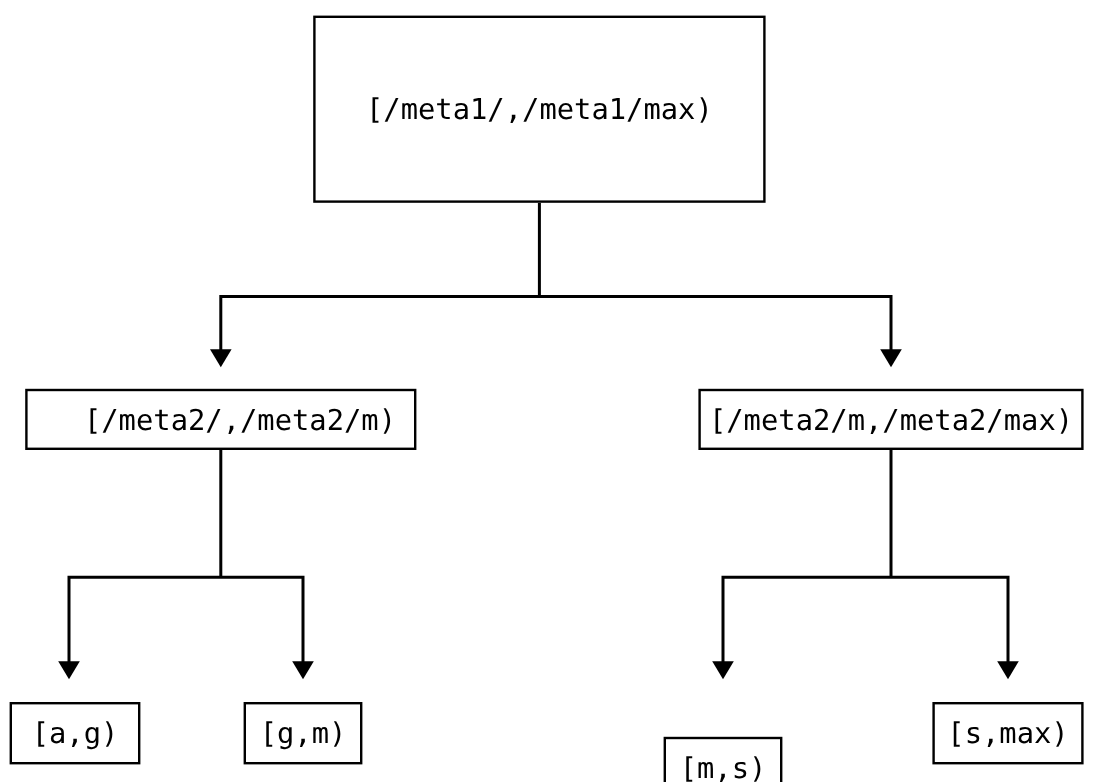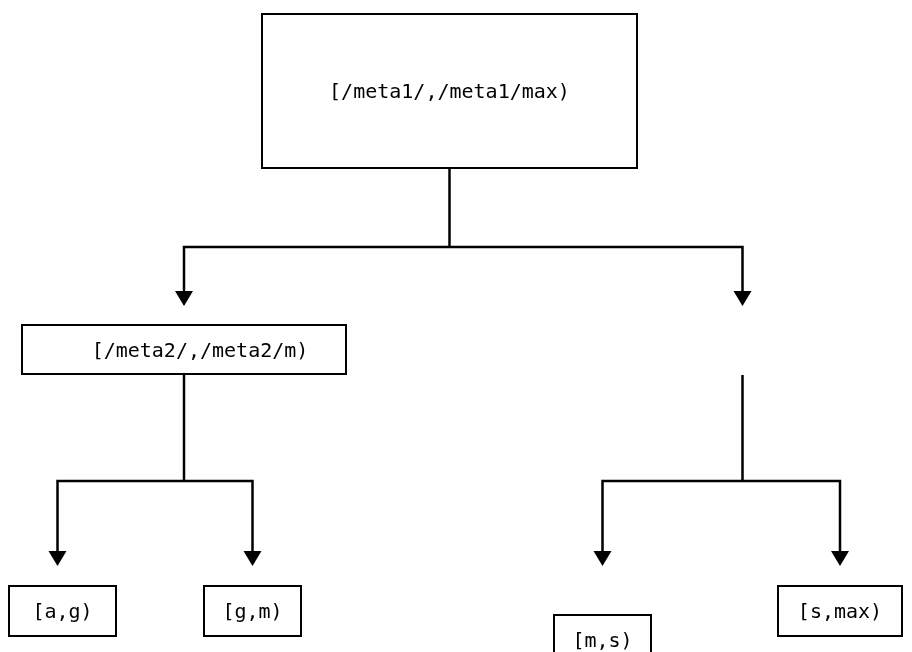--- a/index.html
+++ b/index.html
@@ -24,21 +24,21 @@
   #connector-layer polygon{
     fill:var(--line);stroke:none;
   }
   .node{
     position:absolute;
     box-sizing:border-box;
     border:2.5px solid var(--line);
     background:var(--bg);
     color:var(--text);
     display:flex;align-items:center;justify-content:center;
-    font-size:20px;line-height:1;white-space:nowrap;
+    font-size:24px;line-height:1;white-space:nowrap;
   }
   #node-root      {left:261px;top:13px; width:377px;height:156px;}
   #node-meta2-left{left:21px; top:324px;width:326px;height:51px;padding-left:32px;}
   #node-meta2-right{left:582px;top:324px;width:321px;height:51px;}
   #leaf-a-g  {left:8px;  top:585px;width:109px; height:52px;}
   #leaf-g-m  {left:203px;top:585px;width:99px; height:52px;text-align:center;}
   #leaf-m-s  {left:553px;top:585px;width:99px; height:52px;margin-top:29px;}
   #leaf-s-max{left:777px;top:585px;width:126px;height:52px;}
 </style>
 </head>
@@ -67,20 +67,21 @@
       <path d="M602.5,552 L602.5,481 L840,481 L840,552"></path>
       <polygon points="593.5,551 611.5,551 602.5,566"></polygon>
       <polygon points="831,551 849,551 840,566"></polygon>
     </g>
   </svg>
 
   <div class="node" id="node-root">[/meta1/,/meta1/max)</div>
 
   <div class="node" id="node-meta2-left">[/meta2/,/meta2/m)</div>
 
+  <div class="node" id="node-meta2-right">[/meta2/m,/meta2/max)</div>
 
   <div class="node" id="leaf-a-g">[a,g)</div>
 
   <div class="node" id="leaf-g-m">[g,m)</div>
 
   <div class="node" id="leaf-m-s">[m,s)</div>
 
   <div class="node" id="leaf-s-max">[s,max)</div>
 
 </div>

